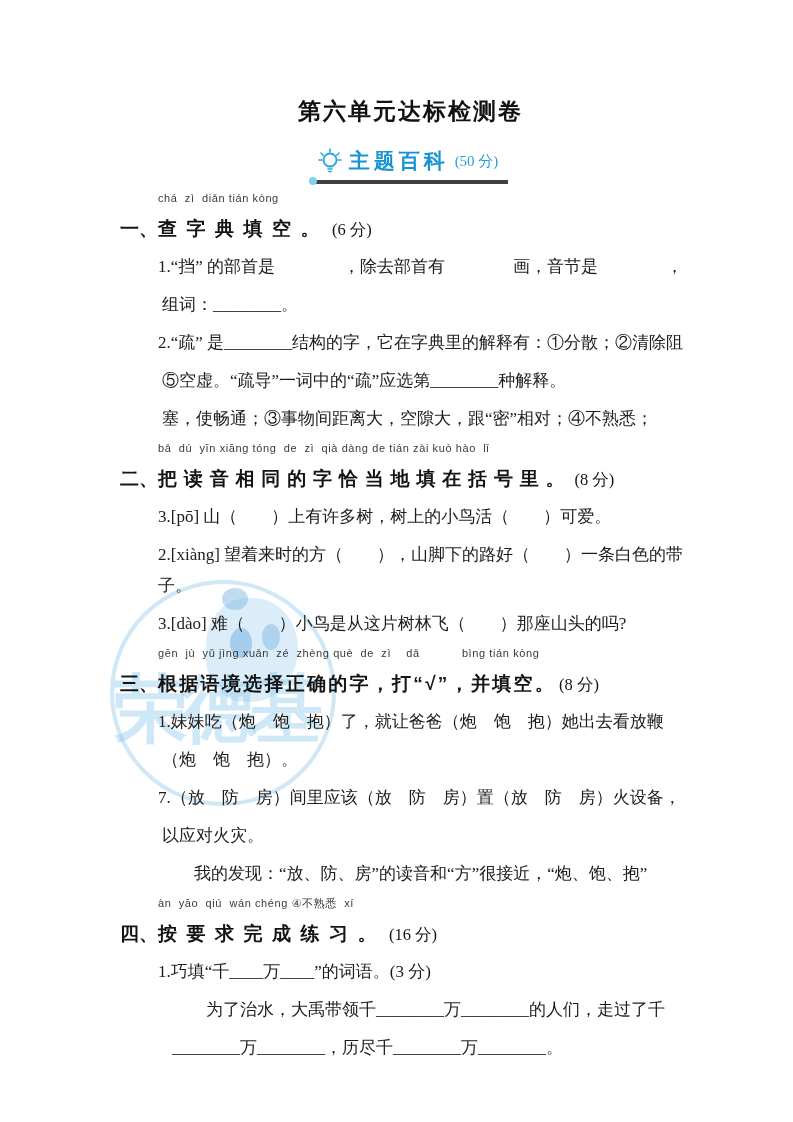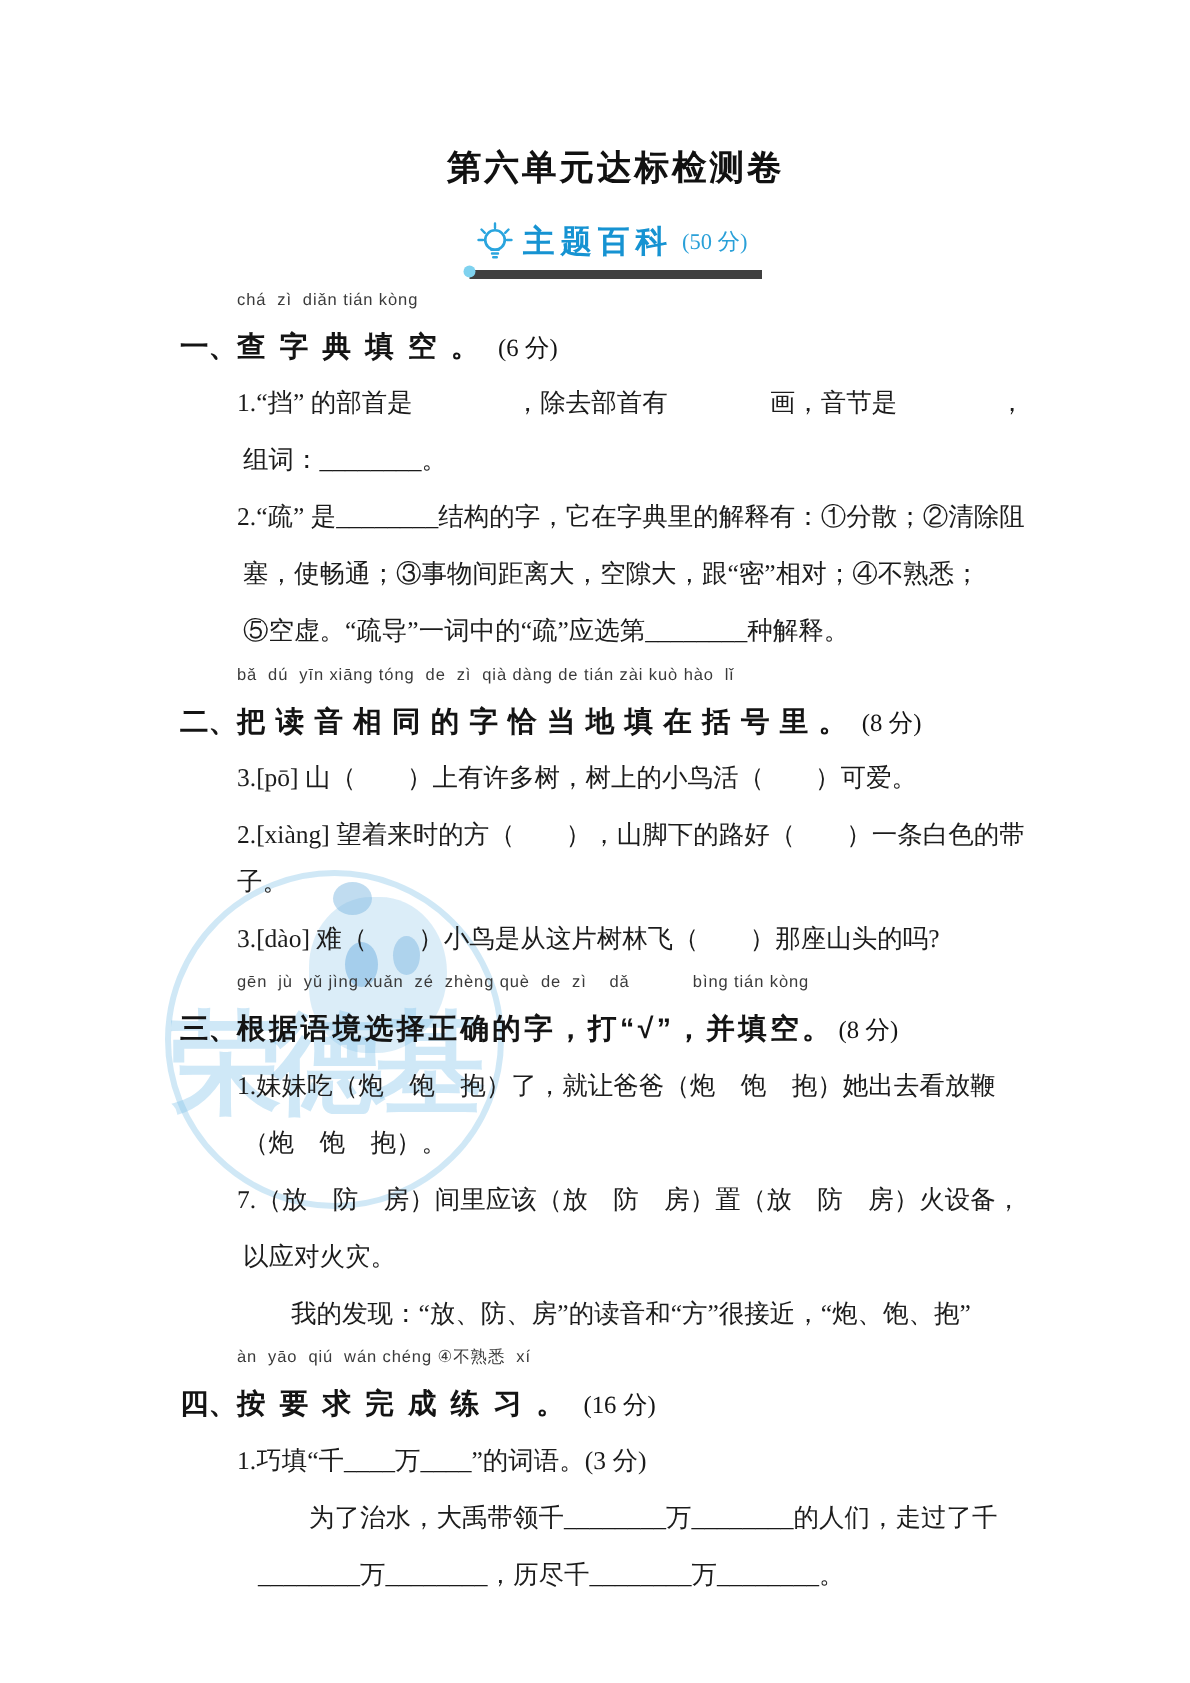--- a/index.html
+++ b/index.html
@@ -20,21 +20,21 @@
   .wm-ear{position:absolute;left:112px;top:8px;width:26px;height:22px;background:rgba(130,185,225,.5);border-radius:50%;}
   .wm-eye{position:absolute;left:120px;top:48px;width:22px;height:30px;background:rgba(120,180,225,.55);border-radius:50%;}
   .wm-eye2{position:absolute;left:152px;top:44px;width:18px;height:26px;background:rgba(120,180,225,.45);border-radius:50%;}
   .wm-text{position:absolute;left:4px;top:92px;width:240px;
     font-family:"Liberation Sans", sans-serif;font-weight:bold;font-size:74px;line-height:74px;
     color:rgba(130,195,235,.38);letter-spacing:-6px;white-space:nowrap;}
   
   .content{position:relative;z-index:1;}
   .title{margin:0;padding:0;text-align:center;font-size:23px;font-weight:600;letter-spacing:2px;color:#111;}
   .banner-wrap{text-align:center;margin:20px 0 8px 0;}
-  .banner{display:inline-flex;align-items:center;gap:6px;border-bottom:6px solid #404040;padding:0 10px 5px 4px;position:relative;}
+  .banner{display:inline-flex;align-items:center;gap:6px;border-bottom:4px solid #404040;padding:0 10px 5px 4px;position:relative;}
   .banner::before{content:"";position:absolute;left:-4px;bottom:-5px;width:8px;height:8px;border-radius:50%;background:#7fd2ef;}
   .banner-label{font-family:"Liberation Sans", sans-serif;font-weight:bold;font-size:21px;color:#1693d2;letter-spacing:4px;}
   .banner-score{font-size:15px;color:#2aa0d8;}
   .bulb{display:inline-flex;}
   
   .sec{margin:0;}
   .pinyin{font-family:"Liberation Sans", sans-serif;font-size:11px;color:#3a3a3a;letter-spacing:.6px;margin:8px 0 0 38px;line-height:13px;white-space:pre;}
   .sec-h{margin:11px 0 9px 0;font-family:"Liberation Sans", sans-serif;font-weight:bold;font-size:19px;color:#141414;}
   .sec-score{font-family:"Liberation Serif", serif;font-weight:normal;font-size:16.5px;letter-spacing:0;margin-left:3px;}
   .sec1 .sec-title{letter-spacing:.5em;}
@@ -79,22 +79,22 @@
         <span class="banner-score">(50 分)</span>
       </span>
     </div>
 
     <section class="sec sec1">
       <div class="pinyin">chá  zì  diǎn tián kòng</div>
       <h2 class="sec-h"><span class="sec-num">一、</span><span class="sec-title">查字典填空。</span><span class="sec-score">(6 分)</span></h2>
       <p class="line">1.“挡” 的部首是　　　　，除去部首有　　　　画，音节是　　　　，</p>
       <p class="wrap">组词：________。</p>
       <p class="line">2.“疏” 是________结构的字，它在字典里的解释有：①分散；②清除阻</p>
+      <p class="wrap">⑤空虚。“疏导”一词中的“疏”应选第________种解释。</p>
       <p class="wrap">塞，使畅通；③事物间距离大，空隙大，跟“密”相对；④不熟悉；</p>
-      <p class="wrap">⑤空虚。“疏导”一词中的“疏”应选第________种解释。</p>
     </section>
 
     <section class="sec sec2">
       <div class="pinyin">bǎ  dú  yīn xiāng tóng  de  zì  qià dàng de tián zài kuò hào  lǐ</div>
       <h2 class="sec-h"><span class="sec-num">二、</span><span class="sec-title">把读音相同的字恰当地填在括号里。</span><span class="sec-score">(8 分)</span></h2>
       <p class="line">3.[pō] 山（　　）上有许多树，树上的小鸟活（　　）可爱。</p>
       <p class="line">2.[xiàng] 望着来时的方（　　），山脚下的路好（　　）一条白色的带子。</p>
       <p class="line">3.[dào] 难（　　）小鸟是从这片树林飞（　　）那座山头的吗?</p>
     </section>
 

